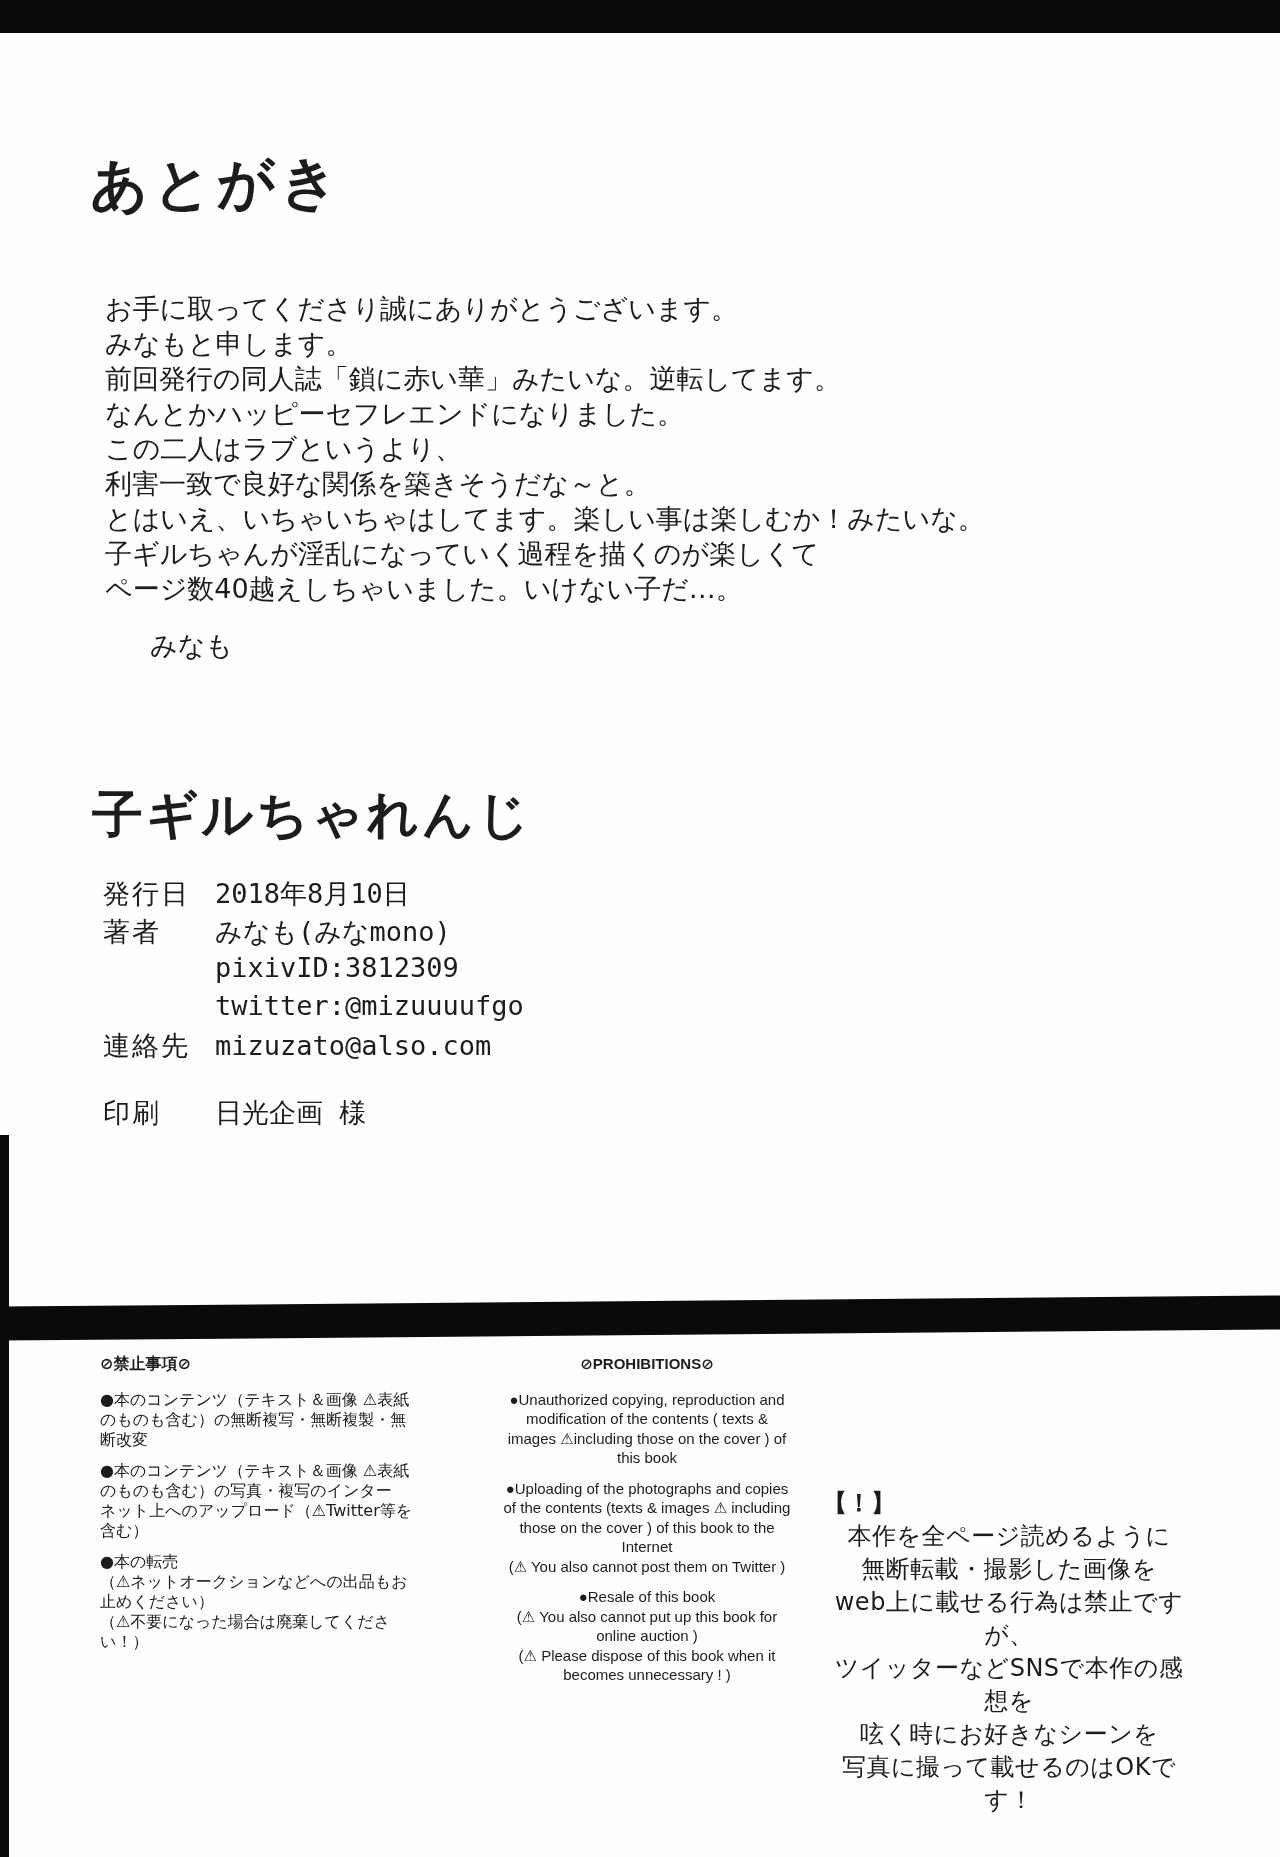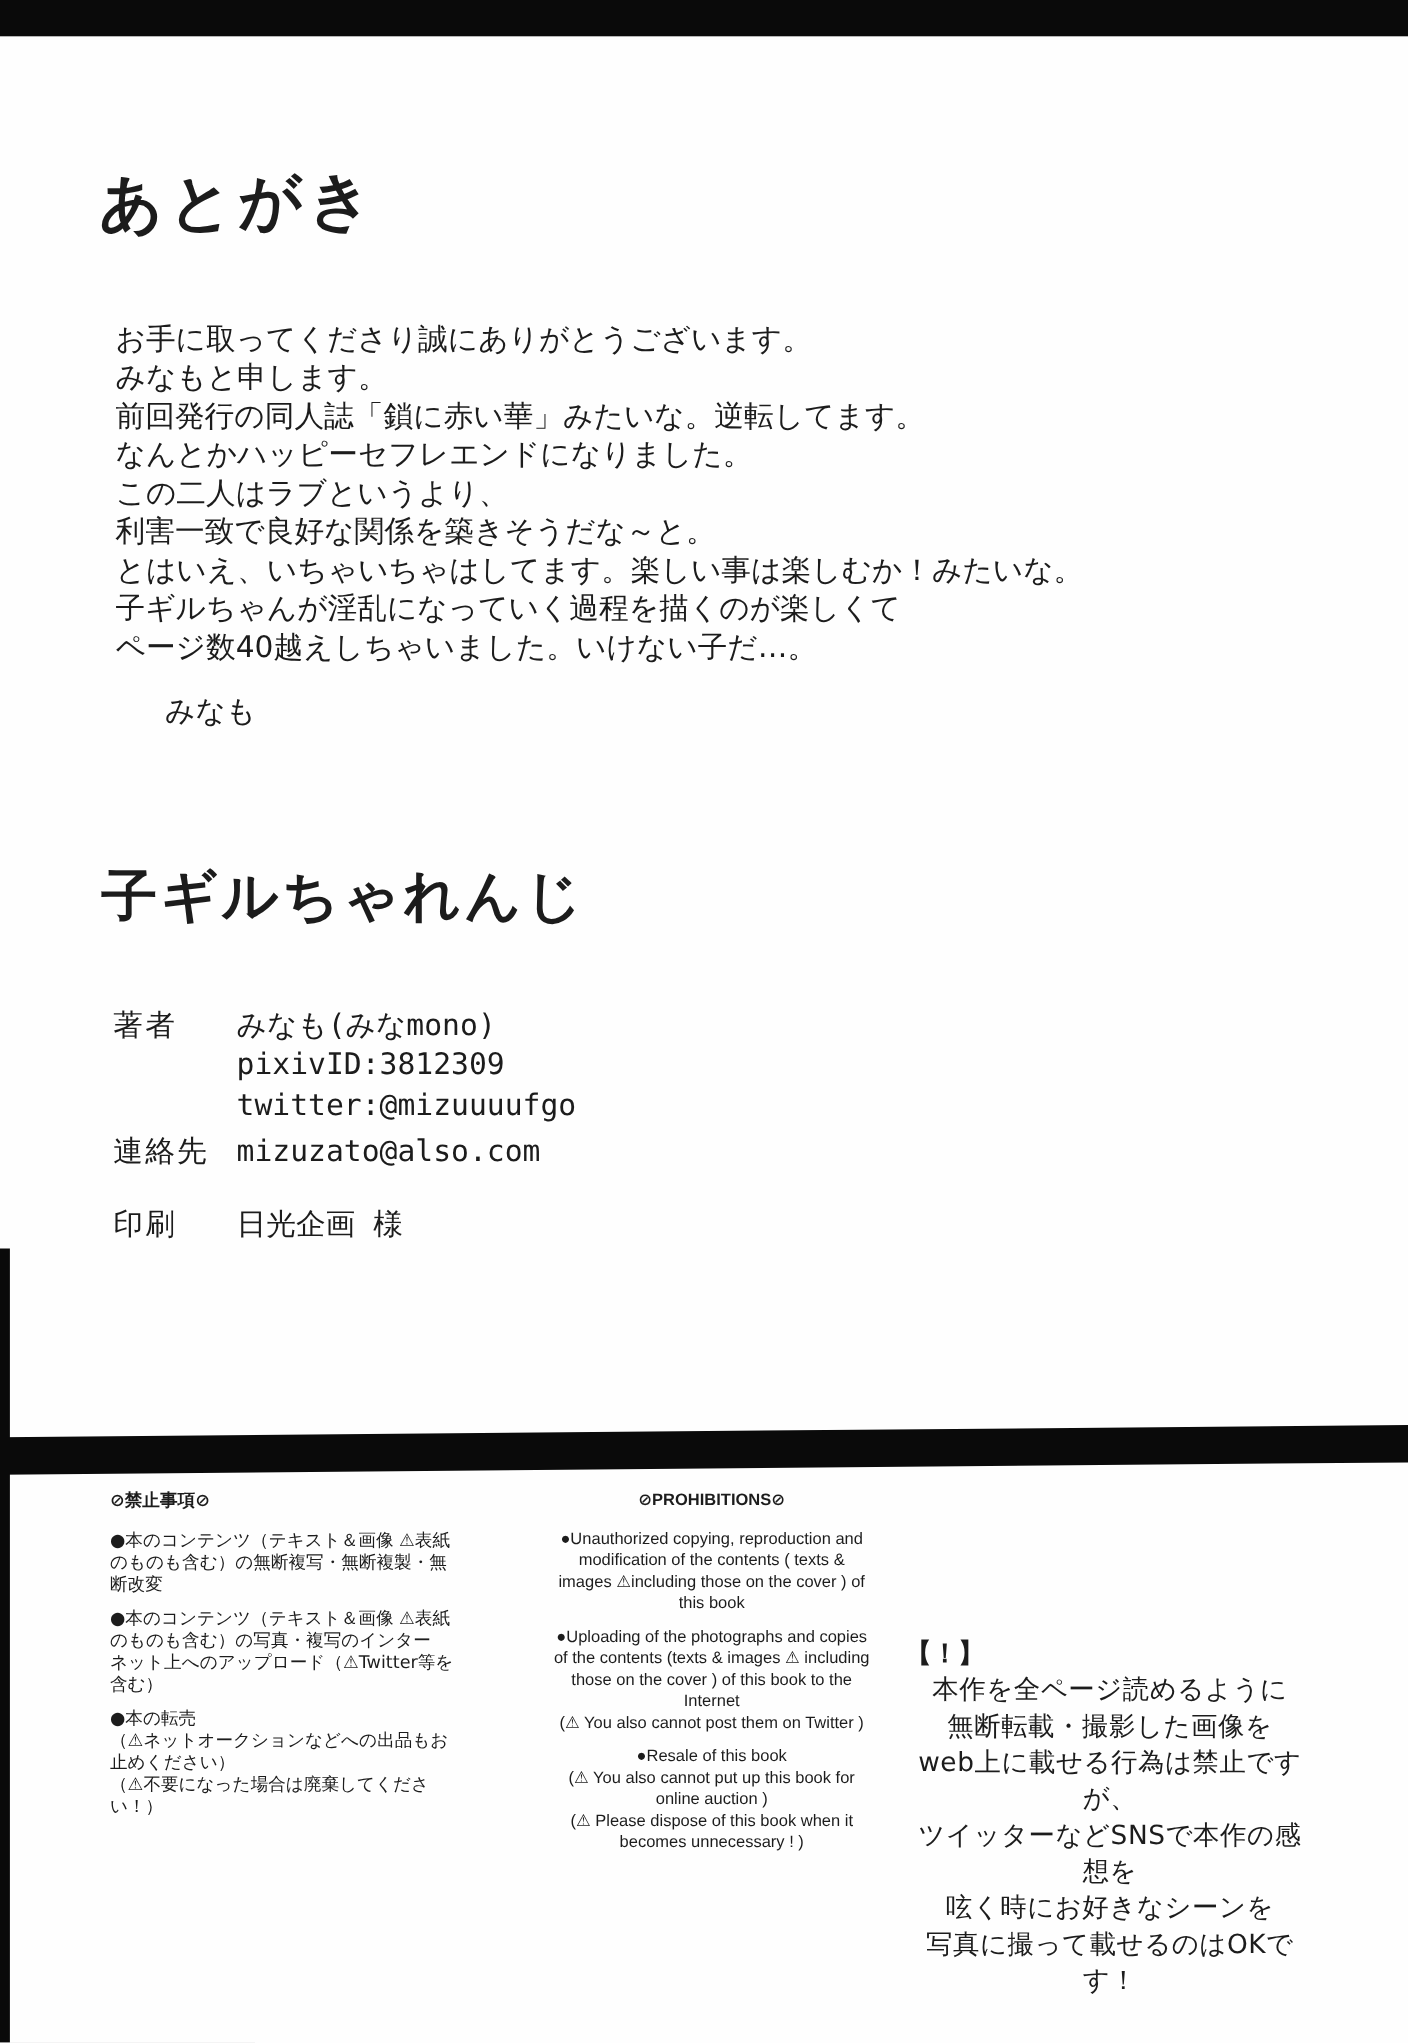--- a/index.html
+++ b/index.html
@@ -54,20 +54,23 @@
     <div>利害一致で良好な関係を築きそうだな～と。</div>
     <div>とはいえ、いちゃいちゃはしてます。楽しい事は楽しむか！みたいな。</div>
     <div>子ギルちゃんが淫乱になっていく過程を描くのが楽しくて</div>
     <div>ページ数40越えしちゃいました。いけない子だ…。</div>
   </div>
 
   <div class="abs" id="afterword-signature">みなも</div>
 
   <div class="abs" id="book-title">子ギルちゃれんじ</div>
 
+  <div class="colophon-row" style="top:876px">
+    <span class="colophon-label">発行日</span><span class="colophon-value">2018年8月10日</span>
+  </div>
   <div class="colophon-row" style="top:914px">
     <span class="colophon-label">著者</span><span class="colophon-value">みなも(みなmono)</span>
   </div>
   <div class="colophon-row" style="top:952px">
     <span class="colophon-label"></span><span class="colophon-value">pixivID:3812309</span>
   </div>
   <div class="colophon-row" style="top:990px">
     <span class="colophon-label"></span><span class="colophon-value">twitter:@mizuuuufgo</span>
   </div>
   <div class="colophon-row" style="top:1028px">

